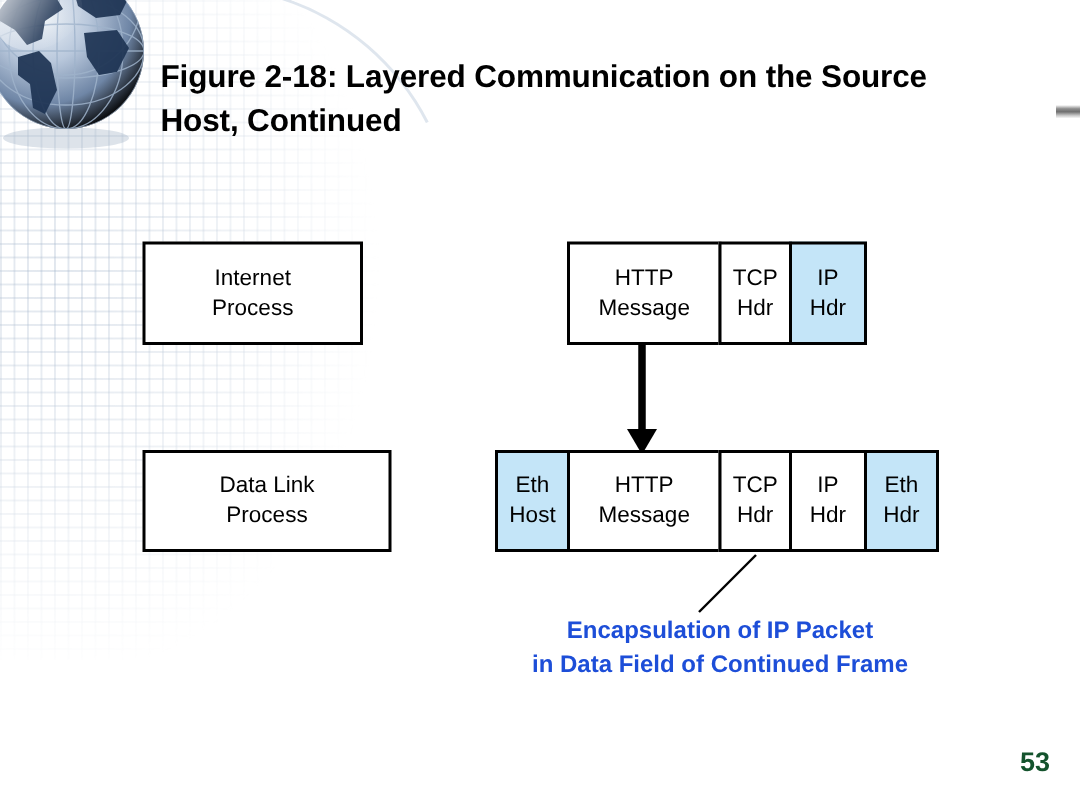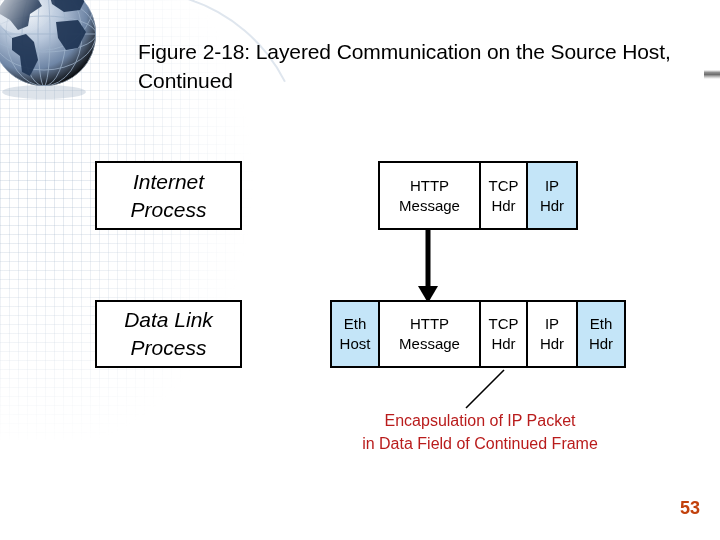--- a/index.html
+++ b/index.html
@@ -61,25 +61,25 @@
     top: 70px;
     width: 16px;
     height: 9px;
     background: linear-gradient(to bottom, #ffffff 0%, #8d8d8d 28%, #6f6f6f 50%, #c9c9c9 78%, #ffffff 100%);
     pointer-events: none;
   }
 
   
   .title {
     position: absolute;
-    left: 138px;
+    left: 107px;
     top: 38px;
     width: 540px;
     font-size: 21px;
-    font-weight: normal;
+    font-weight: bold;
     line-height: 1.38;
     color: #000000;
     letter-spacing: -0.1px;
   }
 
   
   .box {
     position: absolute;
     box-sizing: border-box;
     border: 2px solid #000000;
@@ -88,28 +88,27 @@
     align-items: center;
     justify-content: center;
     text-align: center;
     font-size: 15px;
     line-height: 1.32;
     color: #000000;
   }
   .box.blue { background: #c4e5f8; }
 
   .proc-label {
-    font-size: 21px;
+    font-size: 15px;
     line-height: 1.32;
-    font-style: italic;
   }
 
   
   #internet-process-box { left: 95px; top: 161px; width: 147px; height: 69px; }
-  #datalink-process-box { left: 95px; top: 300px; width: 147px; height: 68px; }
+  #datalink-process-box { left: 95px; top: 300px; width: 166px; height: 68px; }
 
   
   #r1-http { left: 378px;  top: 161px; width: 103px; height: 69px; }
   #r1-tcp  { left: 479px;  top: 161px; width: 49px;  height: 69px; }
   #r1-ip   { left: 526px;  top: 161px; width: 52px;  height: 69px; }
 
   
   #r2-ethtrlr { left: 330px; top: 300px; width: 50px;  height: 68px; }
   #r2-http    { left: 378px; top: 300px; width: 103px; height: 68px; }
   #r2-tcp     { left: 479px; top: 300px; width: 49px;  height: 68px; }
@@ -135,35 +134,35 @@
   }
 
   
   .caption {
     position: absolute;
     left: 300px;
     top: 410px;
     width: 360px;
     text-align: center;
     font-size: 16px;
-    font-weight: normal;
+    font-weight: bold;
     line-height: 1.42;
-    color: #b91c1c;
+    color: #1d4ed8;
   }
 
   
   .page-number {
     position: absolute;
     left: 660px;
     top: 498px;
     width: 40px;
     text-align: right;
     font-size: 18px;
     font-weight: bold;
-    color: #c2410c;
+    color: #14532d;
   }
 </style>
 </head>
 <body>
 
 <div id="slide">
 
   <div class="bg-grid"></div>
   <div class="bg-swoosh"></div>
 

